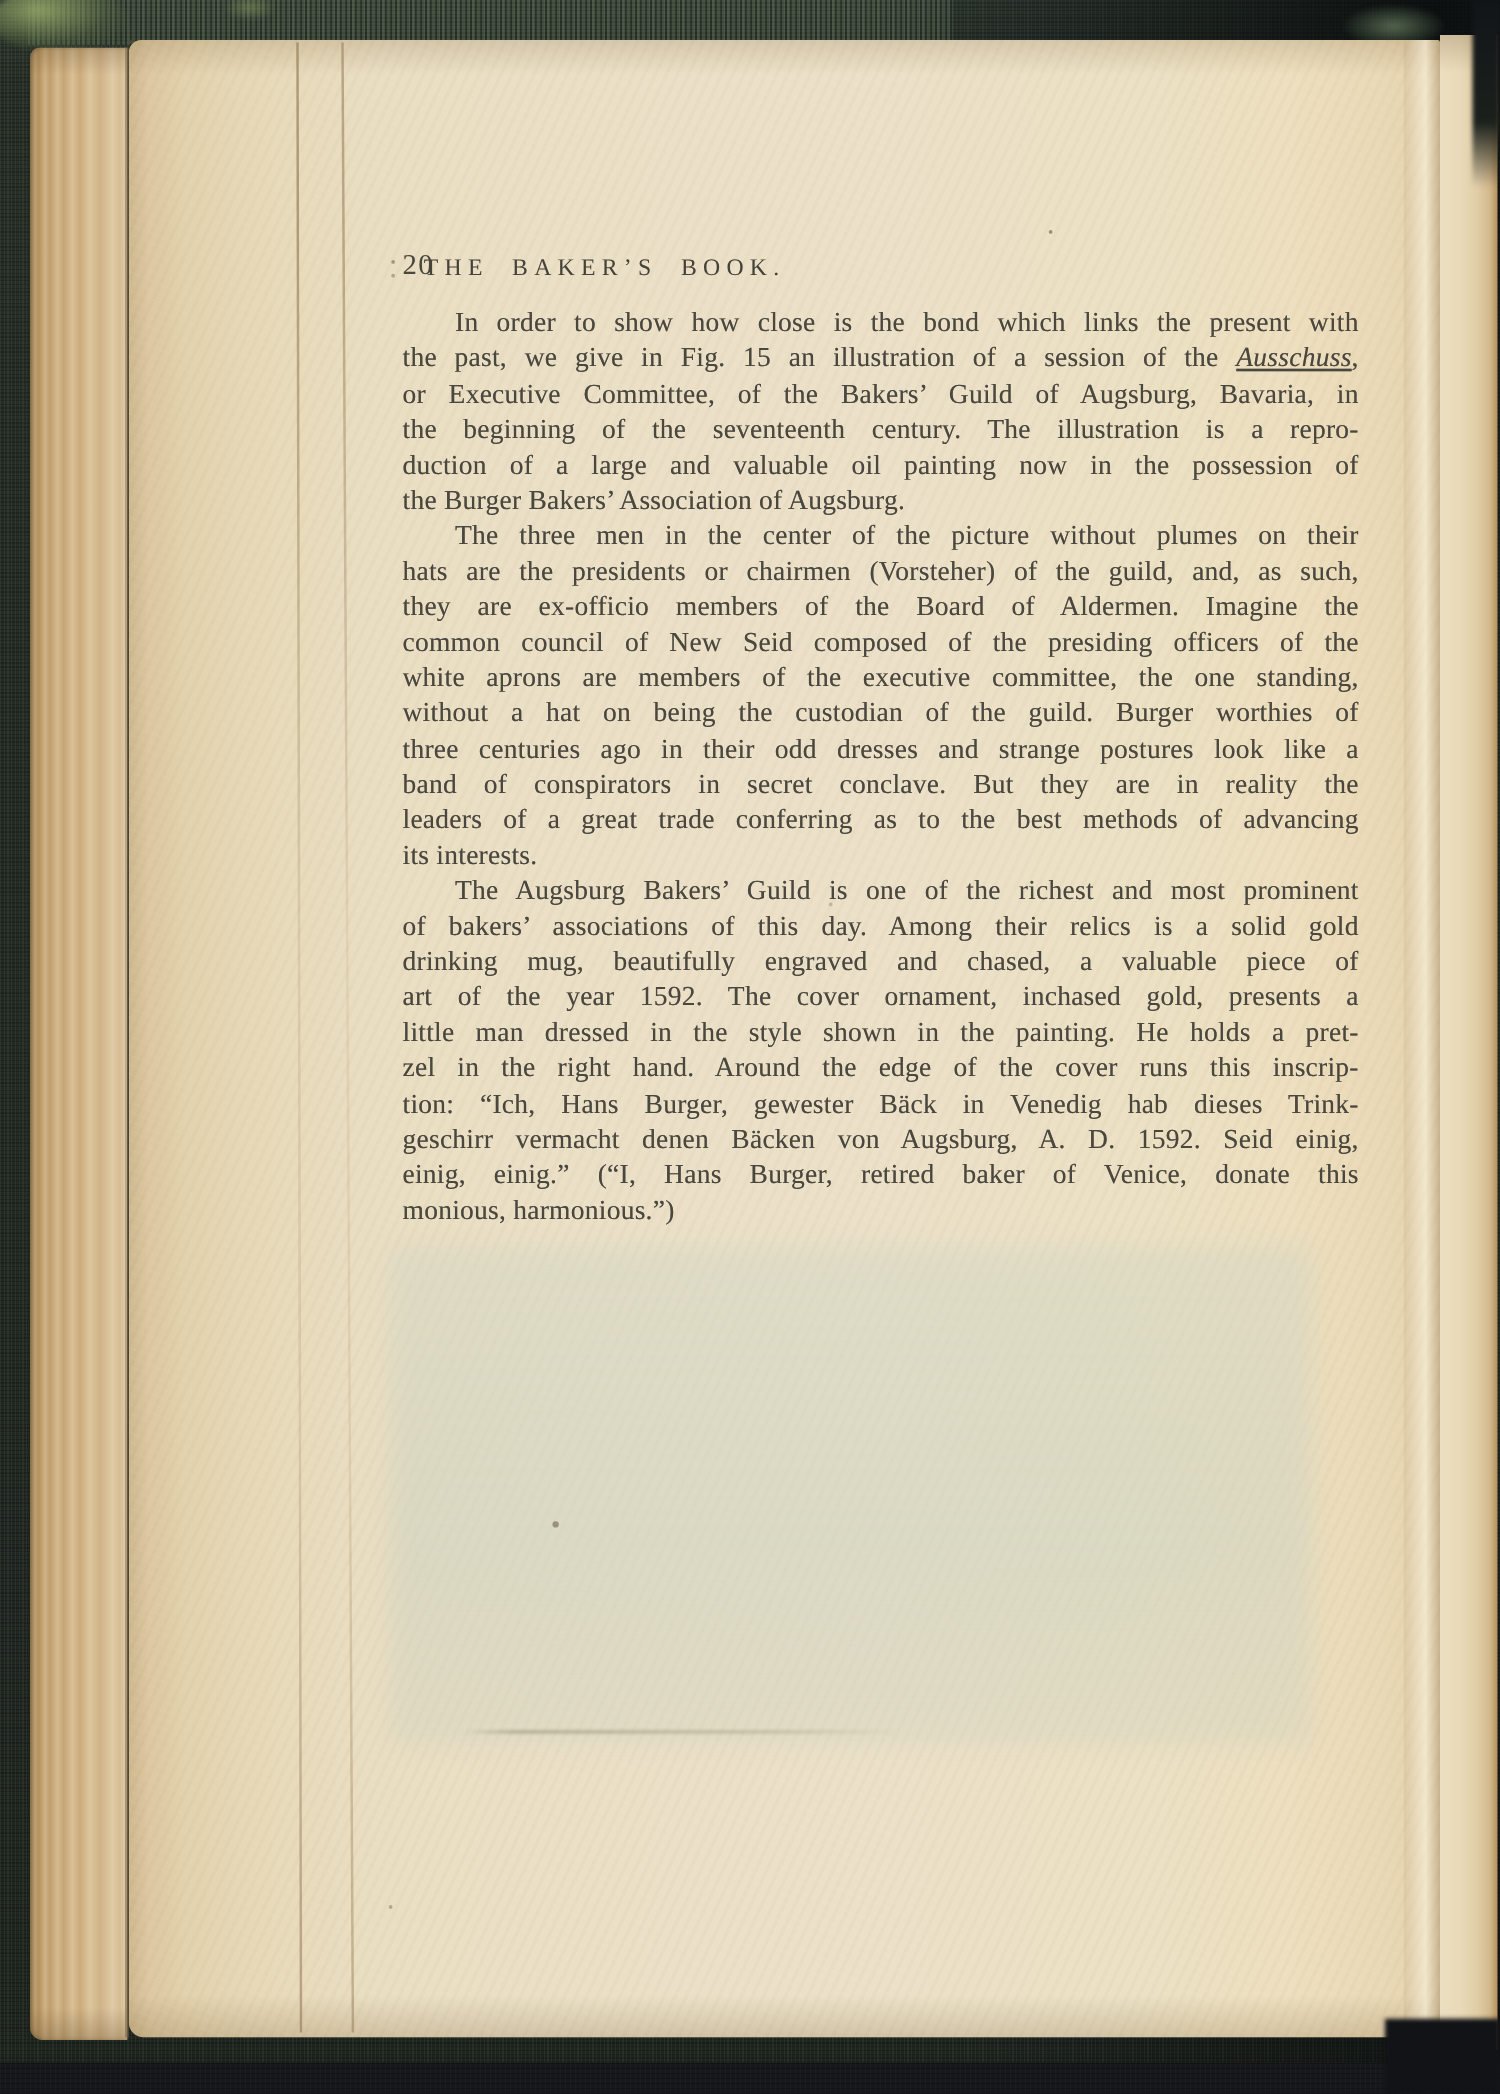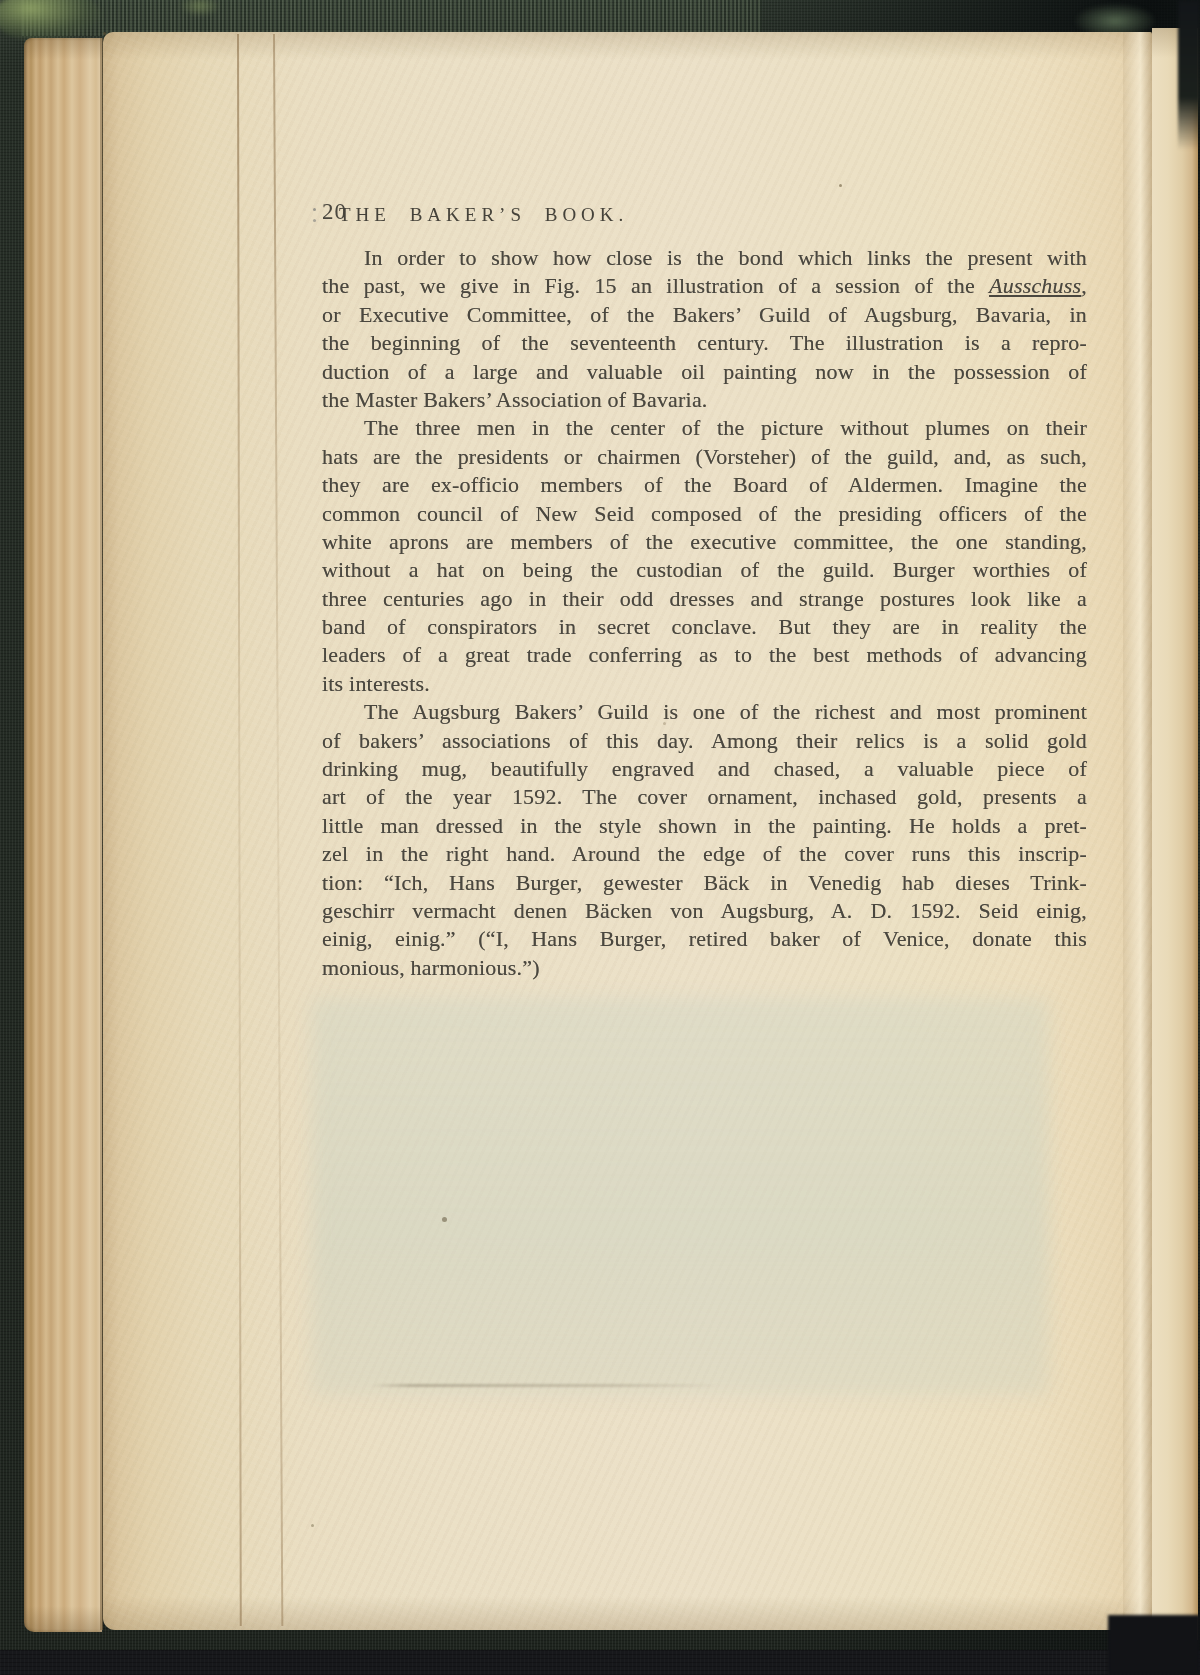--- a/index.html
+++ b/index.html
@@ -134,21 +134,21 @@
     <div class="speck"></div>
 
     <div class="folio">20</div>
     <div class="running">THE BAKER’S BOOK.</div>
     <div class="textblock">
         <div class="line first">In order to show how close is the bond which links the present with</div>
         <div class="line">the past, we give in Fig. 15 an illustration of a session of the <i>Ausschuss</i>,</div>
         <div class="line">or Executive Committee, of the Bakers’ Guild of Augsburg, Bavaria, in</div>
         <div class="line">the beginning of the seventeenth century. The illustration is a repro-</div>
         <div class="line">duction of a large and valuable oil painting now in the possession of</div>
-        <div class="line last">the Master Bakers’ Association of Bavaria.</div>
+        <div class="line last">the Burger Bakers’ Association of Augsburg.</div>
         <div class="line first">The three men in the center of the picture without plumes on their</div>
         <div class="line">hats are the presidents or chairmen (Vorsteher) of the guild, and, as such,</div>
         <div class="line">they are ex-officio members of the Board of Aldermen. Imagine the</div>
         <div class="line">common council of New Seid composed of the presiding officers of the</div>
         <div class="line">white aprons are members of the executive committee, the one standing,</div>
         <div class="line">without a hat on being the custodian of the guild. Burger worthies of</div>
         <div class="line">three centuries ago in their odd dresses and strange postures look like a</div>
         <div class="line">band of conspirators in secret conclave. But they are in reality the</div>
         <div class="line">leaders of a great trade conferring as to the best methods of advancing</div>
         <div class="line last">its interests.</div>

